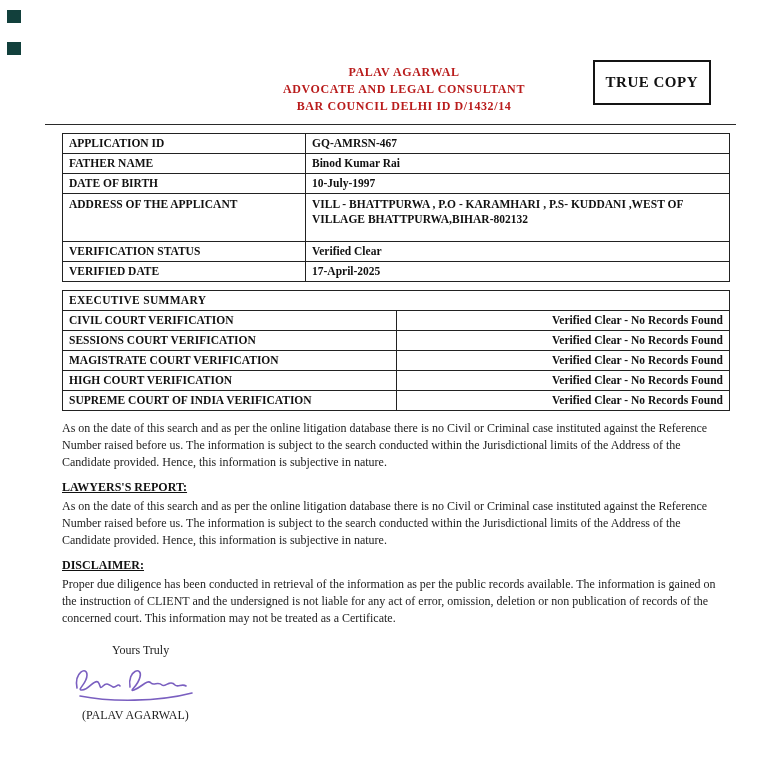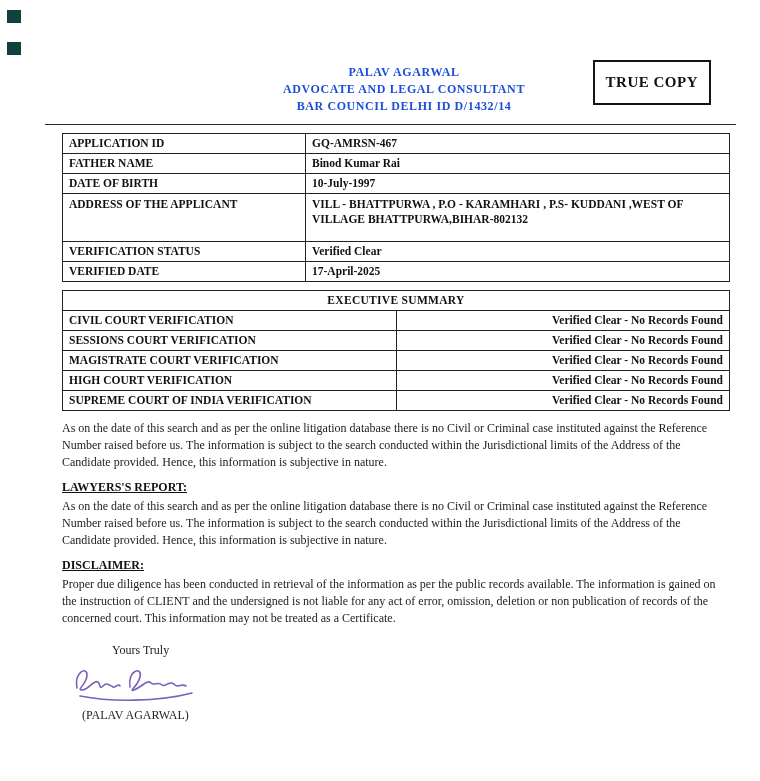--- a/index.html
+++ b/index.html
@@ -19,21 +19,21 @@
   
   .true-copy {
     position: absolute; top: 60px; right: 49px;
     border: 2px solid #141414;
     padding: 12px 11px;
     font-weight: bold; font-size: 15px; letter-spacing: 0.5px;
     color: #111;
   }
 
   
-  .letterhead { padding-top: 64px; text-align: center; color: #1d4ed8; margin-left: 48px; }
+  .letterhead { padding-top: 64px; text-align: center; color: #b91c1c; margin-left: 48px; }
   .letterhead div { font-weight: bold; font-size: 12px; letter-spacing: 0.6px; line-height: 17px; }
 
   .rule { border: none; border-top: 1.5px solid #2a2a2a; margin: 9px 24px 0 45px; }
 
   .report-title {
     margin-top: 7px; text-align: center;
     font-weight: bold; font-size: 12.5px; letter-spacing: 0.4px;
     text-decoration: underline;
   }
 
@@ -46,21 +46,21 @@
   }
   .details { margin-top: 8px; }
   .details td.lbl { width: 243px; }
   .details tr { height: 20px; }
   .details tr.addr { height: 48px; }
   .details tr.addr td { vertical-align: top; padding-top: 3px; }
 
   .summary { margin-top: 8px; }
   .summary tr { height: 19px; }
   .summary td.lbl { width: 243px; }
-  .summary td.sumhead { text-align: center; letter-spacing: 0.3px; }
+  .summary td.sumhead { letter-spacing: 0.3px; }
   .summary td.val { text-align: right; }
 
   .section { margin: 9px 30px 0 62px; }
   .sec-head { font-weight: bold; font-size: 12px; text-decoration: underline; color: #111; }
   .sec-body { margin: 3px 0 0 0; font-size: 12px; line-height: 17px; color: #222; }
 
   .yours { margin: 16px 0 0 112px; font-size: 12px; color: #222; }
   .signature-wrap { margin: 4px 0 0 70px; height: 46px; }
   .signatory { margin: 0 0 0 82px; font-size: 12px; color: #222; }
 </style>

